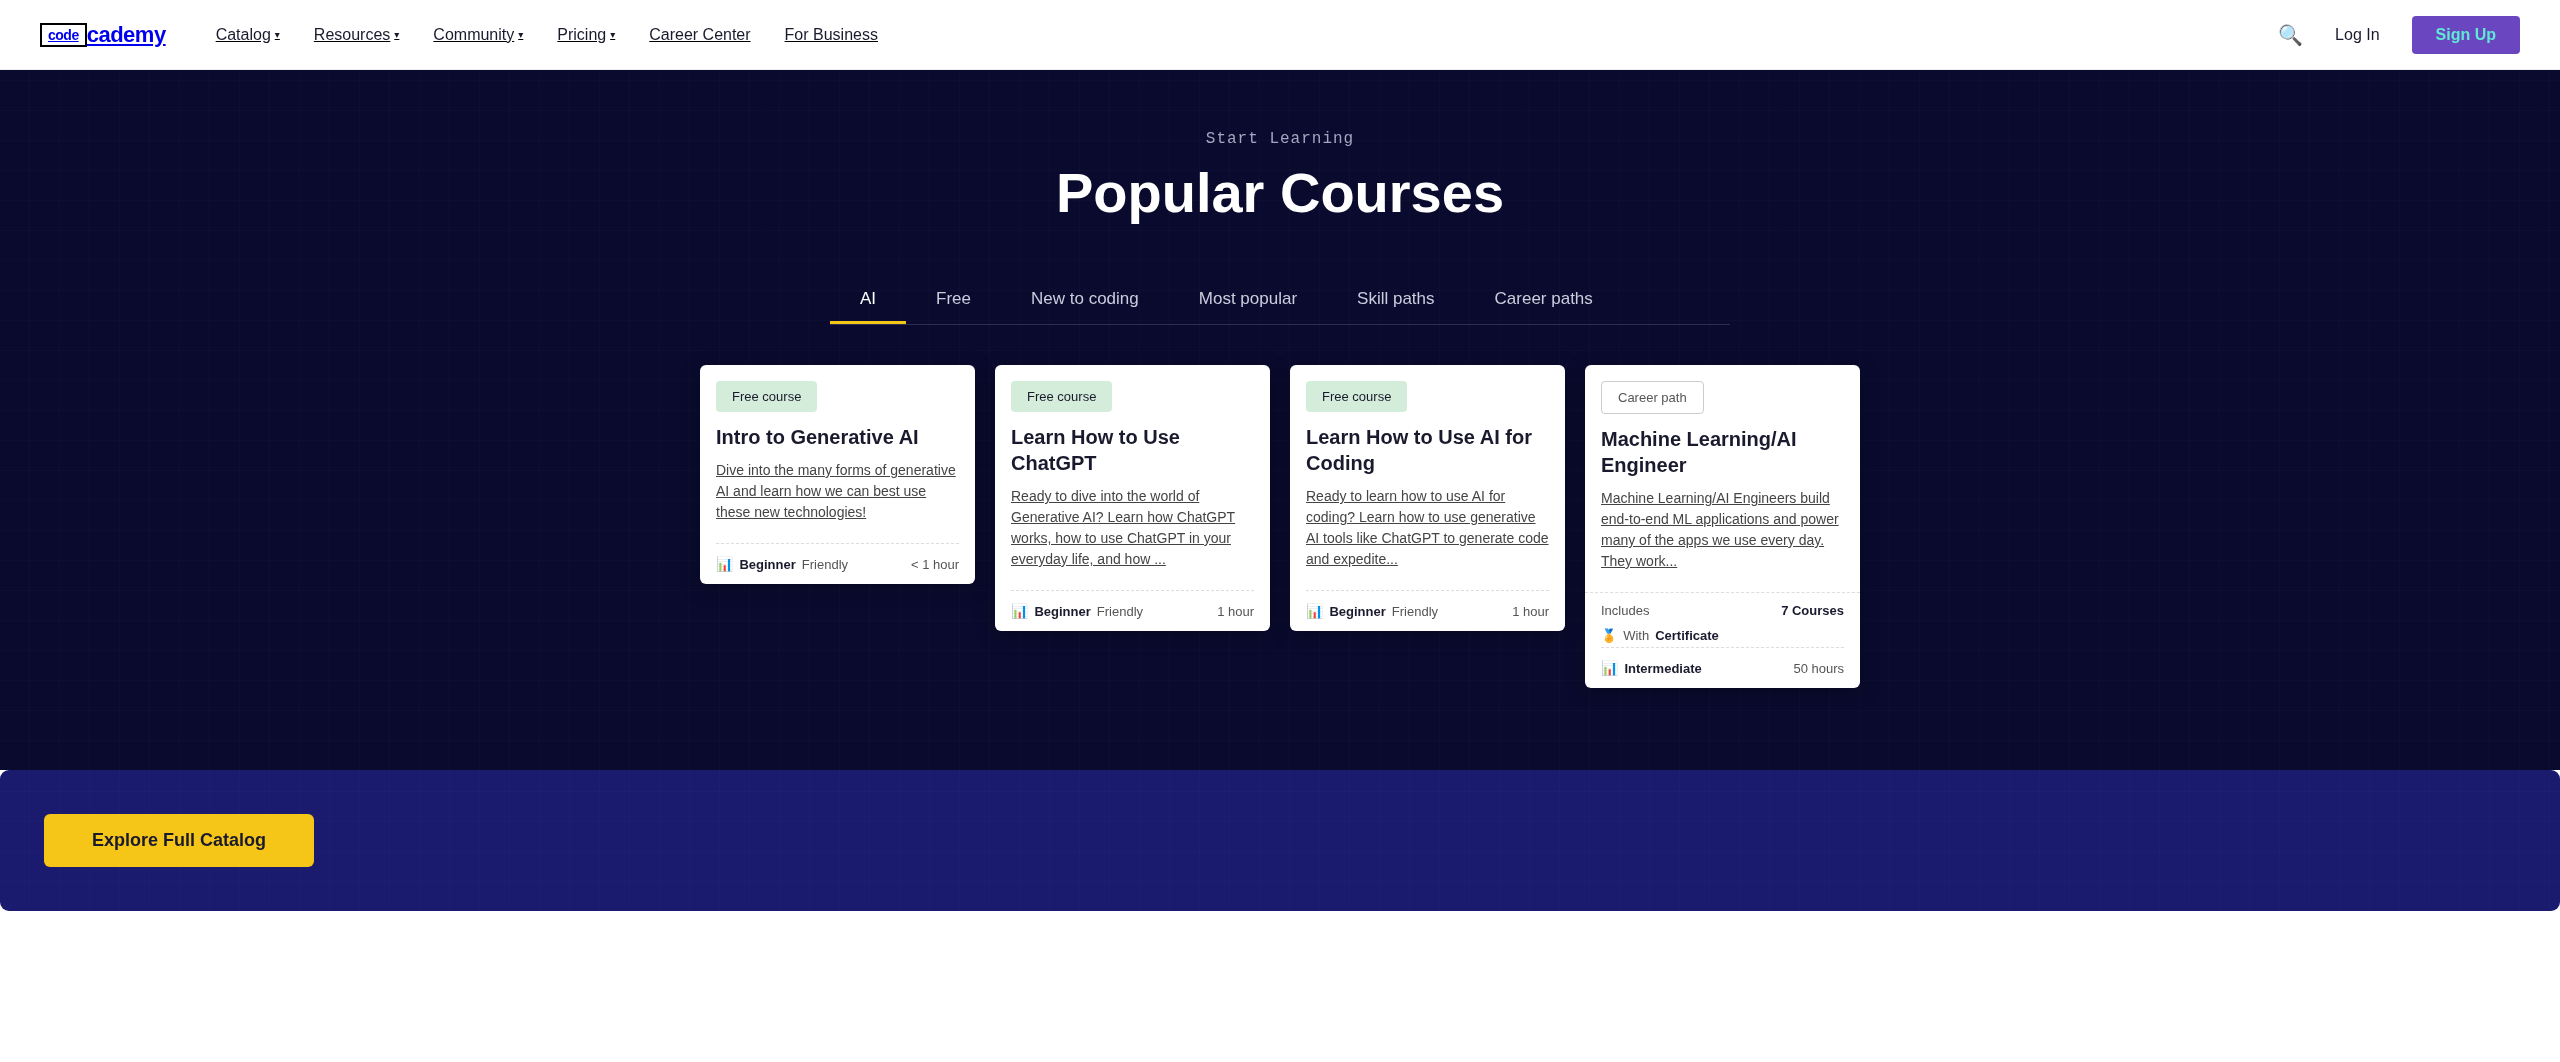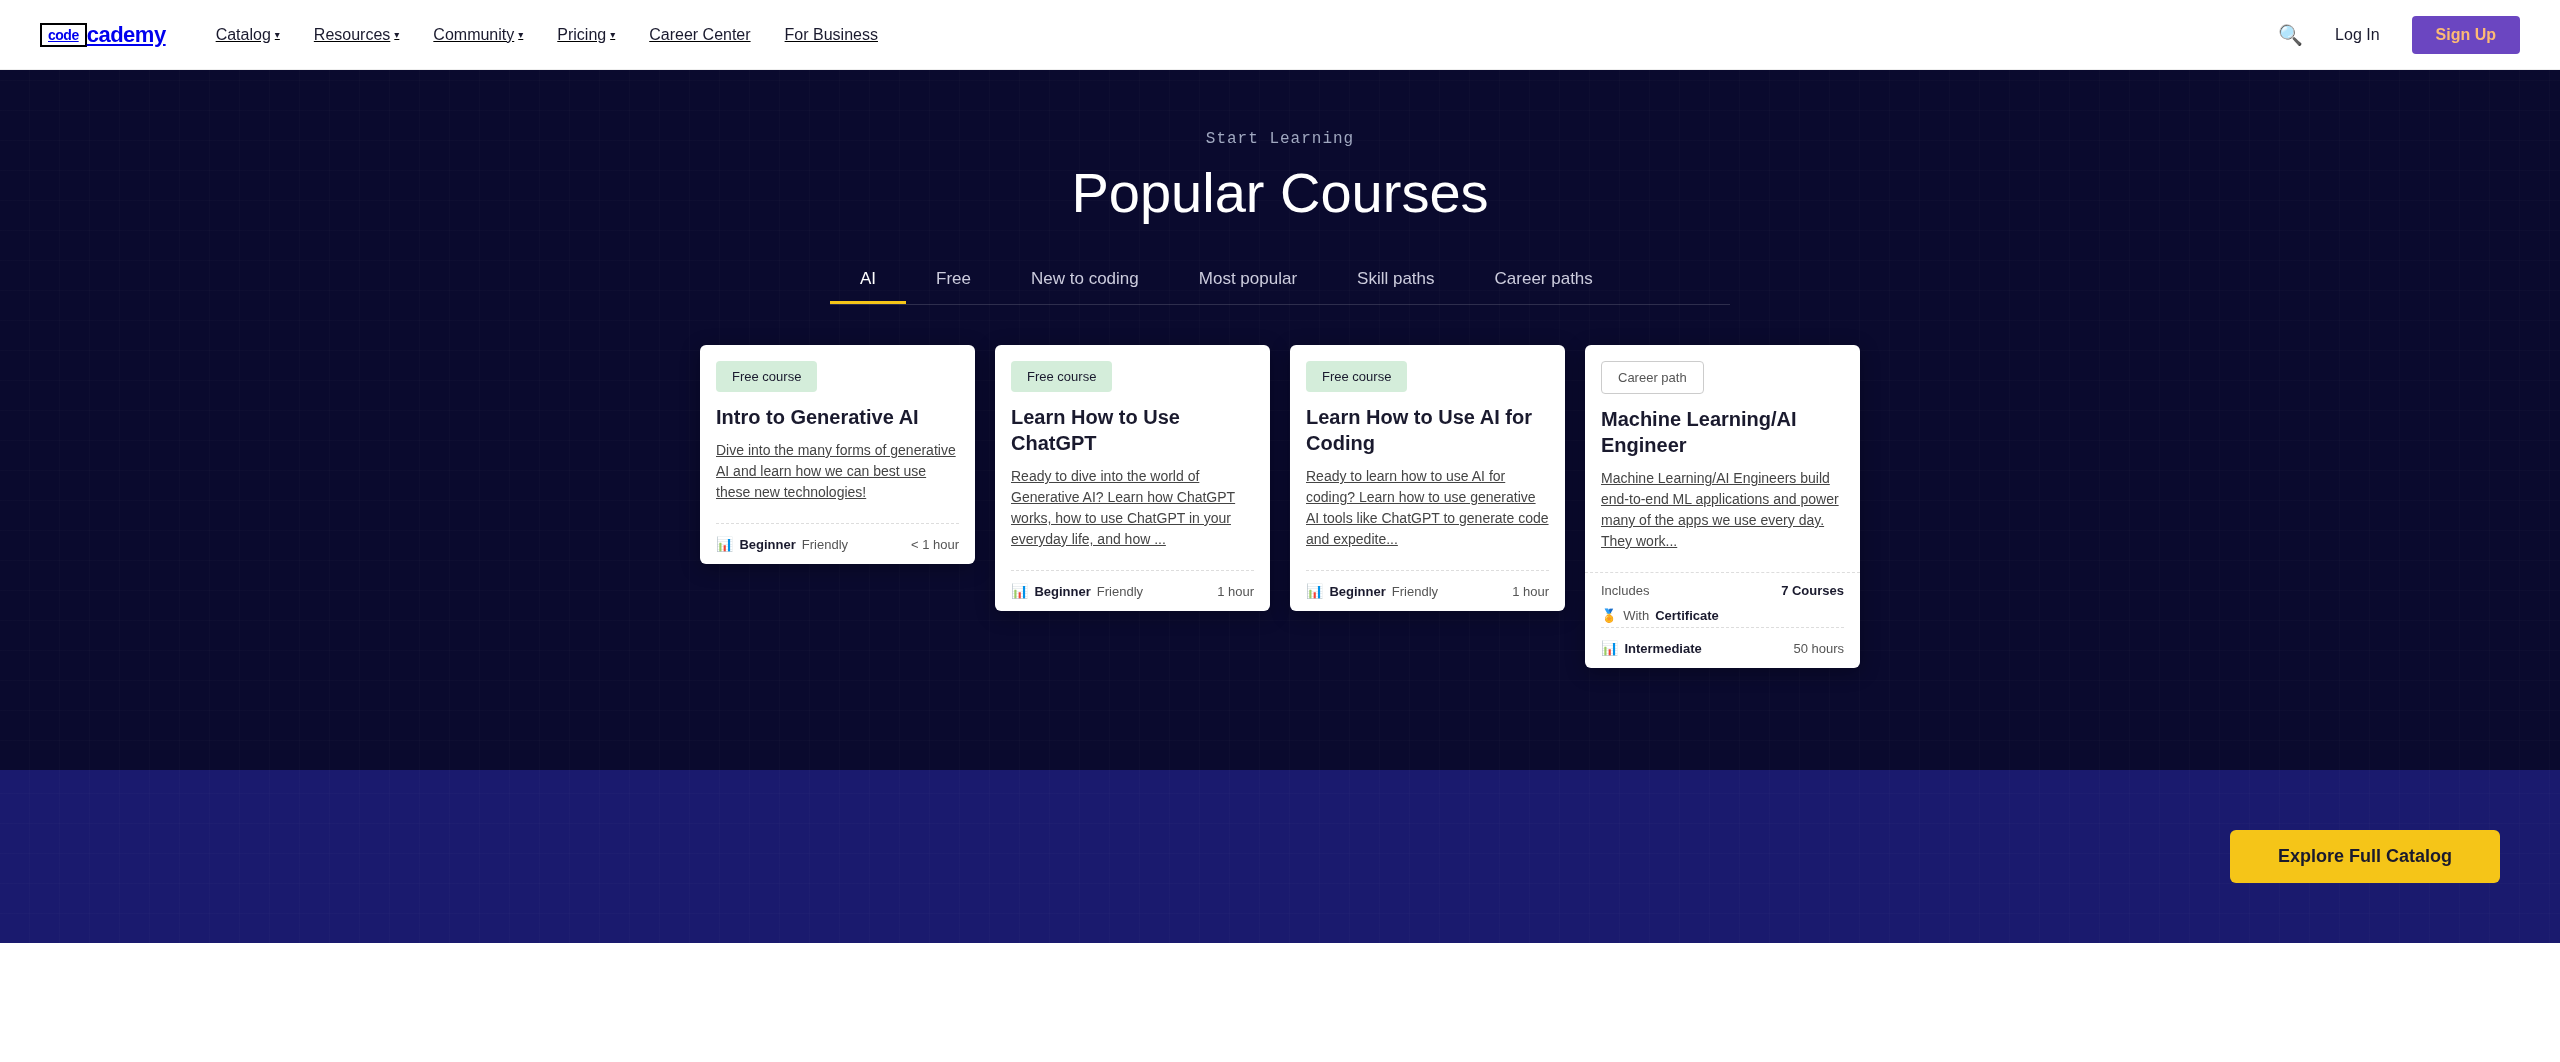--- a/index.html
+++ b/index.html
@@ -27,43 +27,43 @@
       white-space: nowrap;
     }
     .nav-link .caret { font-size: 10px; }
     .nav-right { display: flex; align-items: center; gap: 16px; }
     .search-icon-btn { background: none; border: none; cursor: pointer; font-size: 20px; color: #1a1a2e; }
     .login-btn {
       background: none; border: none; font-size: 16px;
       font-weight: 500; cursor: pointer; color: #1a1a2e; padding: 8px 16px;
     }
     .signup-btn {
-      background: #6b46c1; color: #fdba74; border: none; border-radius: 4px;
+      background: #6b46c1; color: #5eead4; border: none; border-radius: 4px;
       font-size: 16px; font-weight: 600; padding: 10px 24px; cursor: pointer;
     }
 
     
     .hero {
       background: #0a0a2e;
       background-image: repeating-linear-gradient(
         0deg, transparent, transparent 29px, rgba(255,255,255,0.03) 30px
       ), repeating-linear-gradient(
         90deg, transparent, transparent 29px, rgba(255,255,255,0.03) 30px
       );
       padding: 60px 40px 9px;
       display: flex; flex-direction: column; align-items: center;
       min-height: 700px;
     }
     .hero-subtitle {
       font-family: 'Courier New', monospace;
       font-size: 16px; color: #a0a8c0; letter-spacing: 1px; margin-bottom: 12px;
     }
     .hero-title {
-      font-size: 56px; font-weight: 400; color: #fff;
-      text-align: center; margin-bottom: 32px;
+      font-size: 56px; font-weight: 700; color: #fff;
+      text-align: center; margin-bottom: 52px;
     }
 
     
     .tabs {
       display: flex; align-items: center; gap: 0;
       border-bottom: 1px solid rgba(255,255,255,0.15);
       margin-bottom: 40px; width: 100%; max-width: 900px;
     }
     .tab {
       padding: 12px 30px; font-size: 17px; color: #ccd; cursor: pointer;
@@ -125,22 +125,23 @@
     .card-cert span:last-child { font-weight: 700; color: #1a1a2e; }
 
     
     .explore-section {
       background: #1a1a6e;
       background-image: repeating-linear-gradient(
         0deg, transparent, transparent 29px, rgba(255,255,255,0.03) 30px
       ), repeating-linear-gradient(
         90deg, transparent, transparent 29px, rgba(255,255,255,0.03) 30px
       );
-      display: flex; justify-content: flex-end; align-items: center;
-      padding: 60px;
+      display: flex; justify-content: flex-start; align-items: center;
+      padding: 44px;
+      border-radius: 9px;
     }
     .explore-btn {
       background: #f5c518; color: #1a1a2e; border: none;
       font-size: 18px; font-weight: 700; padding: 16px 48px;
       border-radius: 6px; cursor: pointer;
     }
 
     .nav-left { display: flex; align-items: center; }
   </style>
 </head>

